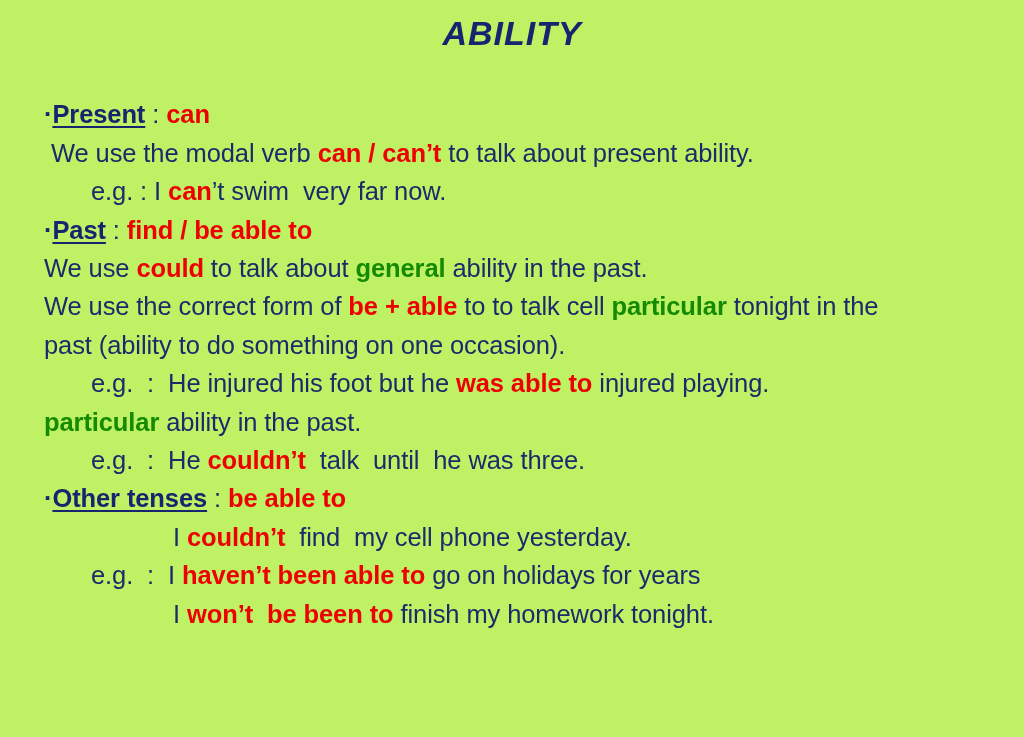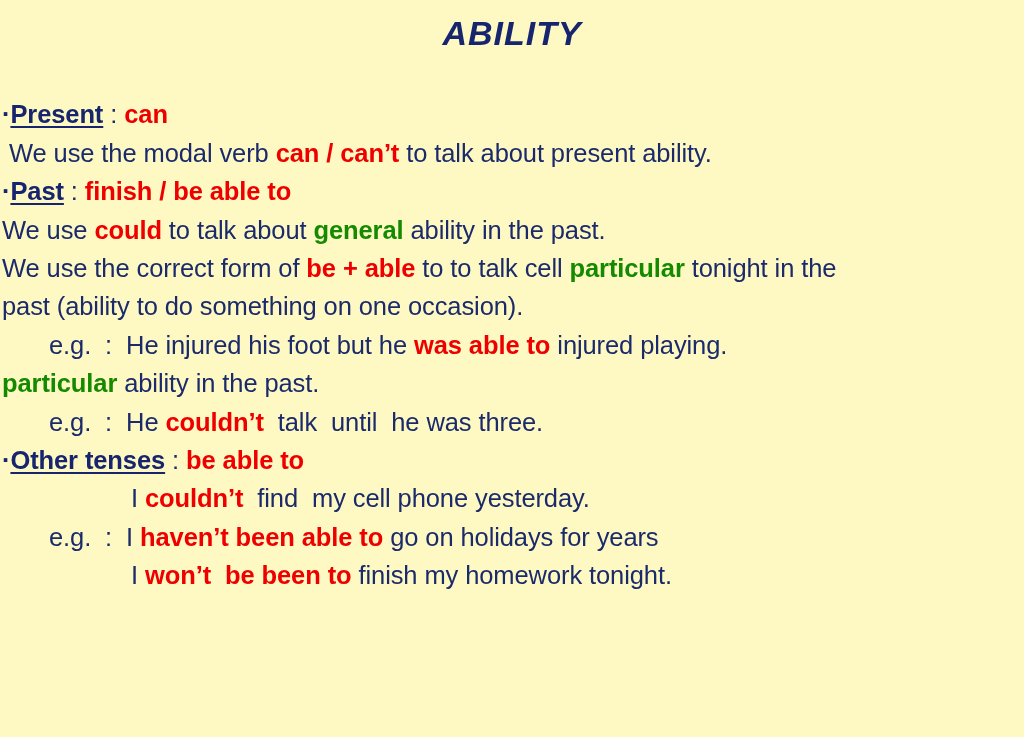--- a/index.html
+++ b/index.html
@@ -11,37 +11,38 @@
     height: 737px;
     background: #dce3ef;
     font-family: "Liberation Sans", sans-serif;
     color: #1b2a6b;
     overflow: hidden;
   }
   .slide {
     position: relative;
     width: 1024px;
     height: 737px;
-    background: #fef9c3;
+    background: #bef264;
     box-sizing: border-box;
   }
   .title {
     text-align: center;
     font-size: 34px;
     font-weight: bold;
     font-style: italic;
     color: #16256e;
     letter-spacing: 1px;
     padding-top: 15px;
     line-height: 1.1;
   }
   .body {
     margin-top: 43px;
     padding-left: 2px;
     padding-right: 4px;
+    margin-left: 42px;
   }
   .line {
     font-size: 25.5px;
     line-height: 38.4px;
     color: #1b2a6b;
     white-space: pre-wrap;
     letter-spacing: -0.1px;
   }
   .indent1 { padding-left: 47px; }
   .indent2 { padding-left: 129px; }
@@ -72,22 +73,23 @@
 <div class="slide">
 
   <div class="title">ABILITY</div>
 
   <div class="body">
 
     <div class="line"><span class="dot">·</span><span class="head">Present</span><span class="colon"> : </span><span class="red">can</span></div>
 
     <div class="line"><span> We use the modal verb </span><span class="red">can / can’t</span><span> to talk about present ability.</span></div>
 
+    <div class="line indent1"><span>e.g. : </span><span>I </span><span class="red">can</span><span>’t swim  very far now.</span></div>
 
-    <div class="line"><span class="dot">·</span><span class="head">Past</span><span class="colon"> : </span><span class="red">finish / be able to</span></div>
+    <div class="line"><span class="dot">·</span><span class="head">Past</span><span class="colon"> : </span><span class="red">find / be able to</span></div>
 
     <div class="line"><span>We use </span><span class="red">could</span><span> to talk about </span><span class="green">general</span><span> ability in the past.</span></div>
 
 
     <div class="line"><span>We use the correct form of </span><span class="red">be + able</span><span> to to talk cell </span><span class="green">particular</span><span> tonight in the</span></div>
 
     <div class="line">past (ability to do something on one occasion).</div>
 
     <div class="line indent1"><span>e.g.  :  </span><span>He injured his foot but he </span><span class="red">was able to</span><span> injured playing.</span></div>
 

